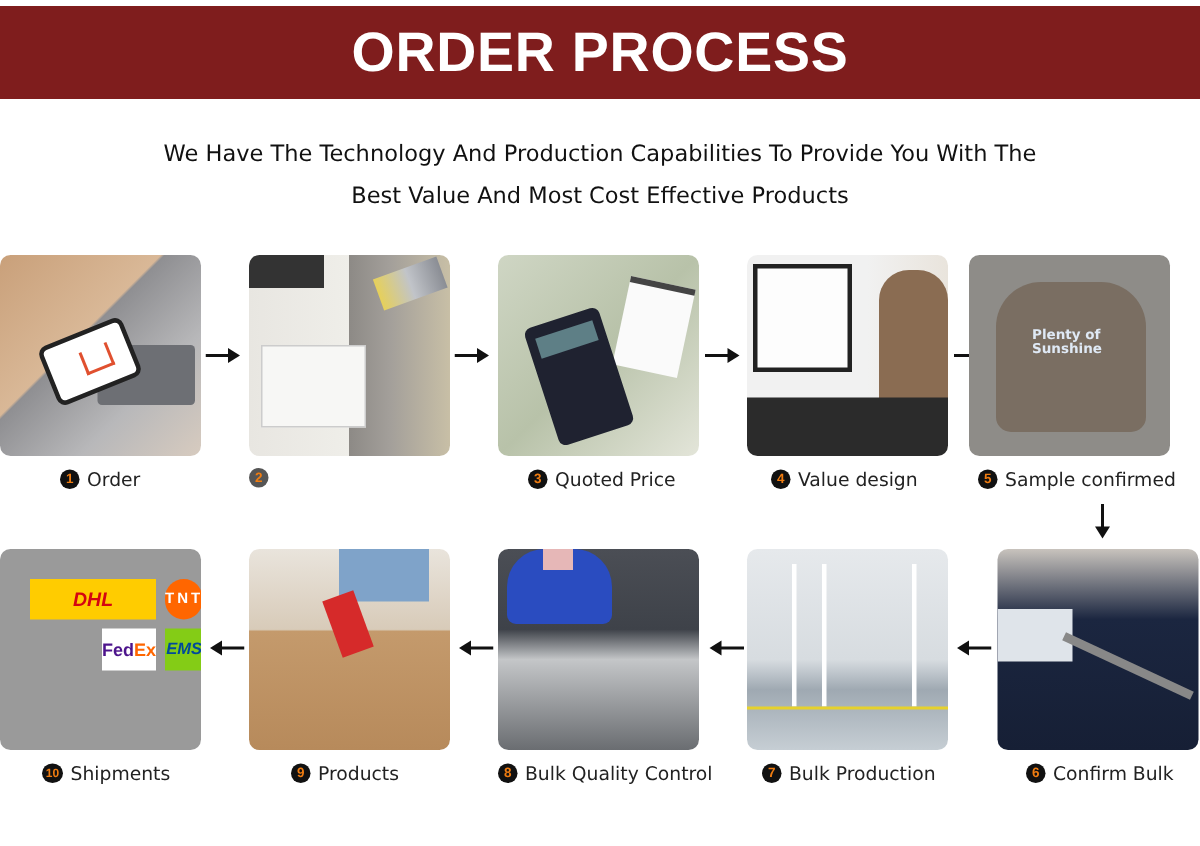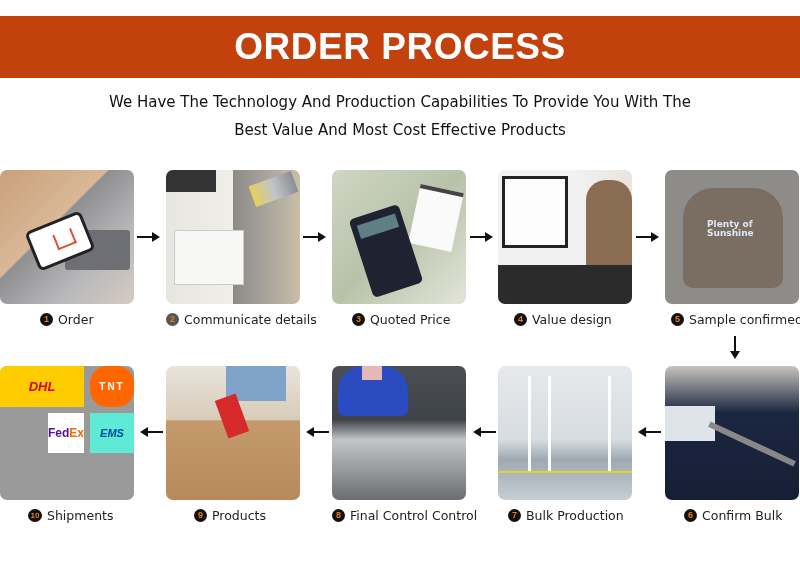--- a/index.html
+++ b/index.html
@@ -1,21 +1,21 @@
 <!DOCTYPE html>
 <html><head>
   <meta charset="utf-8">
   <style>
     * { box-sizing: border-box; margin: 0; padding: 0; }
     html, body { width: 800px; height: 564px; overflow: hidden; background: #ffffff; }
     body { position: relative; font-family: "DejaVu Sans", sans-serif; color: #222; }
 
     .banner {
-      position: absolute; left: 0; top: 16px; width: 800px; height: 62px;
-      background: #c2410c;
+      position: absolute; left: 0; top: 4px; width: 800px; height: 62px;
+      background: #7f1d1d;
       display: flex; align-items: center; justify-content: center;
     }
     .banner h1 {
       font-family: "Liberation Sans", sans-serif;
       font-weight: bold; font-size: 37px; color: #ffffff; letter-spacing: 0.5px;
     }
 
     .subtitle {
       position: absolute; left: 0; top: 88px; width: 800px; text-align: center;
       font-family: "DejaVu Sans", sans-serif; font-size: 15px; line-height: 28px; color: #111;
@@ -60,29 +60,29 @@
 
     .p-design { background: linear-gradient(90deg, #f1f1f1 0%, #f1f1f1 60%, #e9e4dc 100%); }
     .p-design .screen { position: absolute; left: 4px; top: 6px; width: 66px; height: 72px; background: #fdfdfd; border: 3px solid #222; }
     .p-design .desk { position: absolute; left: 0; top: 95px; width: 134px; height: 39px; background: #2b2b2b; }
     .p-design .person { position: absolute; left: 88px; top: 10px; width: 46px; height: 110px; background: #8a6c52; border-radius: 20px 20px 0 0; }
 
     .p-confirmed { background: #8e8c88; }
     .p-confirmed .hoodie { position: absolute; left: 18px; top: 18px; width: 100px; height: 100px; background: #7a6e62; border-radius: 30px 30px 10px 10px; }
     .p-confirmed .print { position: absolute; left: 42px; top: 50px; width: 52px; height: 18px; color: #dfe9f5; font-size: 9px; font-weight: bold; font-family: "DejaVu Sans", sans-serif; line-height: 9px; }
 
-    .p-shipments { background: #9a9a9a; padding: 0; display: grid; grid-template-columns: 1fr 1fr; grid-template-rows: 1fr 1fr 1fr; gap: 6px; }
+    .p-shipments { background: #9a9a9a; padding: 20px; display: grid; grid-template-columns: 1fr 1fr; grid-template-rows: 1fr 1fr 1fr; gap: 6px; }
     .logo { display: flex; align-items: center; justify-content: center; font-family: "Liberation Sans", sans-serif; font-weight: bold; font-style: italic; }
     .logo-dhl { background: #ffcc00; color: #d40511; font-size: 13px; }
     .logo-tnt { background: #ff6600; color: #fff; font-size: 10px; font-style: normal; letter-spacing: 2px; border-radius: 17px; }
     .logo-ups { background: #351c15; color: #ffb500; font-size: 8px; font-style: normal; }
     .logo-fedex { background: #fff; color: #4d148c; font-size: 12px; font-style: normal; margin-left: 48px; }
     .logo-fedex span { color: #ff6600; }
     .logo-aramex { background: #e4002b; color: #fff; font-size: 11px; font-style: normal; font-weight: normal; }
-    .logo-ems { background: #5eead4; color: #004a9b; font-size: 11px; text-align: right; }
+    .logo-ems { background: #84cc16; color: #004a9b; font-size: 11px; text-align: right; }
 
     .p-packaging { background: linear-gradient(180deg, #e9e4dc 0%, #d8cbb9 40%, #c49a6c 41%, #b78a5b 100%); }
     .p-packaging .tape { position: absolute; left: 55px; top: 30px; width: 22px; height: 40px; background: #d62a2a; transform: rotate(-20deg); }
     .p-packaging .arm { position: absolute; left: 60px; top: 0; width: 60px; height: 35px; background: #7fa3c9; }
 
     .p-qc { background: linear-gradient(180deg, #4b4e55 0%, #3e4249 40%, #c4c6c8 55%, #6a6d71 100%); }
     .p-qc .worker { position: absolute; left: 6px; top: 0; width: 70px; height: 50px; background: #2a4cc0; border-radius: 25px 25px 6px 6px; }
     .p-qc .face { position: absolute; left: 30px; top: 0; width: 20px; height: 14px; background: #e6b7b7; }
 
     .p-bulk { background: linear-gradient(180deg, #e6e9ec 0%, #d7dce0 55%, #9fa9b2 70%, #c6ced4 100%); }
@@ -124,21 +124,20 @@
 </div>
 
 <div class="step" style="left:166px; top:170px;">
   <div class="photo p-communicate">
     <div class="kbd"></div>
     <div class="sheet"></div>
     <div class="swatch"></div>
   </div>
   <div class="label" style="left:0;">
     <span class="badge two">2</span>
-    <span>Communicate details</span>
   </div>
 </div>
 
 <div class="arrow" style="left:303px; top:231px;">
   <svg width="24" height="12" viewBox="0 0 24 12">
       <line x1="0" y1="6" x2="16" y2="6" stroke="#111" stroke-width="2"></line>
       <polygon points="15,1 23,6 15,11" fill="#111"></polygon>
     </svg>
 </div>
 
@@ -172,21 +171,21 @@
   </div>
 </div>
 
 <div class="arrow" style="left:636px; top:231px;">
   <svg width="24" height="12" viewBox="0 0 24 12">
       <line x1="0" y1="6" x2="16" y2="6" stroke="#111" stroke-width="2"></line>
       <polygon points="15,1 23,6 15,11" fill="#111"></polygon>
     </svg>
 </div>
 
-<div class="step" style="left:665px; top:170px;">
+<div class="step" style="left:646px; top:170px;">
   <div class="photo p-confirmed">
     <div class="hoodie"></div>
     <div class="print">
       <div>Plenty of</div>
       <div>Sunshine</div>
     </div>
   </div>
   <div class="label" style="left:6px;">
     <span class="badge">5</span>
     <span>Sample confirmed</span>
@@ -241,21 +240,21 @@
     </svg>
 </div>
 
 <div class="step" style="left:332px; top:366px;">
   <div class="photo p-qc">
     <div class="worker"></div>
     <div class="face"></div>
   </div>
   <div class="label" style="left:0;">
     <span class="badge">8</span>
-    <span>Final Control Control</span>
+    <span>Bulk Quality Control</span>
   </div>
 </div>
 
 <div class="arrow" style="left:472px; top:426px;">
   <svg width="24" height="12" viewBox="0 0 24 12">
       <line x1="8" y1="6" x2="24" y2="6" stroke="#111" stroke-width="2"></line>
       <polygon points="9,1 1,6 9,11" fill="#111"></polygon>
     </svg>
 </div>
 

